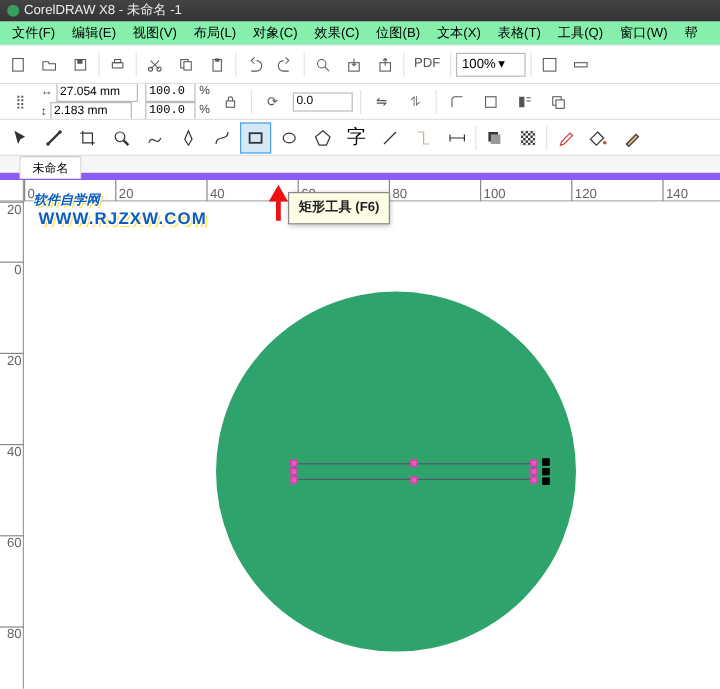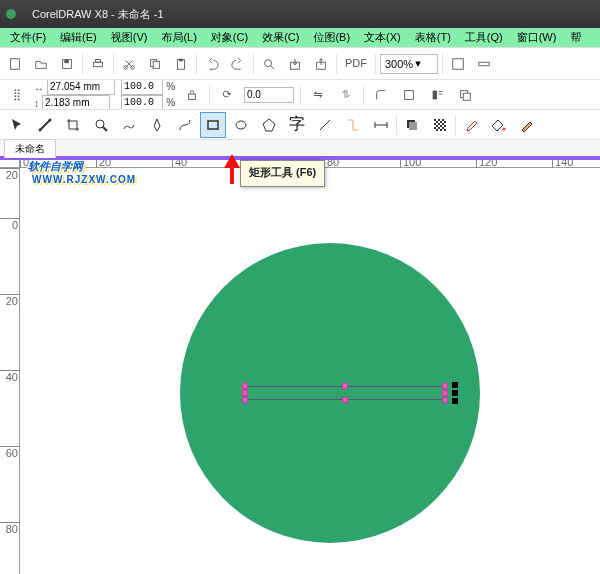--- a/index.html
+++ b/index.html
@@ -1,49 +1,49 @@
 <!DOCTYPE html>
 <html><head>
 <meta charset="utf-8">
 <style>
 *{box-sizing:border-box;margin:0;padding:0;font-family:"Microsoft YaHei",Arial,sans-serif;font-size:11px;}
 body{width:600px;height:574px;background:#fff;overflow:hidden;position:relative;}
-.title-bar{background:linear-gradient(#444,#333);color:#eee;height:28px;line-height:18px;padding-left:6px;display:flex;align-items:center;gap:16px;}
+.title-bar{background:linear-gradient(#444,#333);color:#eee;height:18px;line-height:18px;padding-left:6px;display:flex;align-items:center;gap:4px;}
 .title-bar .app-ico{width:10px;height:10px;background:#3a9e5f;border-radius:50%;}
 .menu-bar{background:#86efac;border-bottom:1px solid #ddd;height:20px;display:flex;align-items:center;padding:0 4px;gap:2px;}
 .menu-item{padding:1px 6px;cursor:default;}
 .toolbar{background:#fff;border-bottom:1px solid #e0e0e0;display:flex;align-items:center;padding:2px 4px;gap:4px;flex-wrap:nowrap;height:32px;overflow:hidden;}
 .tbtn{width:22px;height:22px;border:1px solid transparent;display:flex;align-items:center;justify-content:center;background:#fff;color:#555;border-radius:2px;}
 .tbtn svg{width:14px;height:14px;}
 .sep{width:1px;height:20px;background:#e3e3e3;}
 .combo{height:20px;border:1px solid #bbb;background:#fff;display:flex;align-items:center;padding:0 4px;gap:2px;font-size:10px;}
 .prop-bar{background:#fff;border-bottom:1px solid #e0e0e0;height:30px;display:flex;align-items:center;padding:2px 6px;gap:6px;overflow:hidden;}
 .prop-group{display:flex;align-items:center;gap:2px;}
 .lab{font-size:10px;color:#444;}
 .sm-input{width:68px;height:16px;border:1px solid #bbb;font-size:10px;padding:0 2px;background:#fff;}
 .pct-input{width:42px;height:16px;border:1px solid #bbb;font-size:10px;padding:0 2px;font-family:Liberation Mono, monospace;}
 .toolbox{background:#fff;border-bottom:1px solid #e0e0e0;height:30px;display:flex;align-items:center;padding:0 4px;gap:2px;overflow:hidden;}
 .toolbox .tool{width:26px;height:26px;display:flex;align-items:center;justify-content:center;border:1px solid transparent;}
 .toolbox .tool.active{border:1px solid #4aa0e0;background:#d4e8f7;}
 .toolbox .tool svg{width:16px;height:16px;}
-.tab-bar{height:20px;background:#f6f6f6;border-bottom:4px solid #8b5cf6;display:flex;align-items:center;padding-left:4px;position:relative;z-index:1;}
+.tab-bar{height:20px;background:#f6f6f6;border-bottom:6px solid #8b5cf6;display:flex;align-items:flex-start;padding-left:16px;position:relative;z-index:1;}
 .tab{background:#fff;border:1px solid #ccc;border-bottom:none;padding:2px 10px;font-size:10px;border-radius:3px 3px 0 0;}
 .canvas-area{position:absolute;top:150px;left:0;right:0;bottom:0;background:#f5f5f5;}
 .ruler-h{position:absolute;top:0;left:20px;right:0;height:18px;background:#fff;border-bottom:1px solid #999;}
 .ruler-v{position:absolute;top:18px;left:0;width:20px;bottom:0;background:#fff;border-right:1px solid #999;}
 .ruler-corner{position:absolute;top:0;left:0;width:20px;height:18px;background:#fff;border-right:1px solid #999;border-bottom:1px solid #999;}
 .tick-h{position:absolute;top:0;height:18px;border-left:1px solid #888;font-size:8px;color:#666;padding-left:2px;display:flex;align-items:flex-end;}
 .tick-v{position:absolute;left:0;width:20px;border-top:1px solid #888;font-size:8px;color:#666;display:flex;justify-content:flex-end;align-items:flex-start;padding-right:2px;}
 .page{position:absolute;top:18px;left:20px;right:0;bottom:0;background:#fff;overflow:hidden;}
 .circle-shape{position:absolute;width:300px;height:300px;border-radius:50%;background:#2fa36c;left:160px;top:75px;}
 .rect-shape{position:absolute;left:225px;top:218px;width:200px;height:14px;border:1px solid #557;background:transparent;}
 .handle{position:absolute;width:6px;height:6px;background:#e85abf;border:1px solid #d13aa5;}
 .handle.blk{background:#000;border:1px solid #000;}
 .watermark{position:absolute;top:150px;left:28px;z-index:3;font-size:22px;font-weight:bold;color:#0a5ec2;text-shadow:1px 1px 0 #fff,-1px -1px 0 #fff,2px 2px 0 #ffdf4a;font-style:italic;pointer-events:none;}
-.watermark .sub{display:block;font-size:10px;color:#0a5ec2;font-style:normal;letter-spacing:1px;margin-top:-2px;margin-left:4px;}
+.watermark .sub{display:block;font-size:14px;color:#0a5ec2;font-style:normal;letter-spacing:1px;margin-top:-2px;margin-left:4px;}
 .arrow-hint{position:absolute;left:220px;top:152px;z-index:4;pointer-events:none;}
 .tooltip{position:absolute;left:240px;top:160px;background:#fdfde5;border:1px solid #888;padding:4px 8px;font-size:11px;color:#222;z-index:5;box-shadow:1px 1px 4px rgba(0,0,0,.25);}
 .tooltip .tt-title{font-weight:bold;margin-bottom:2px;}
 .zoom-combo{width:58px;}
 </style>
 </head>
 <body>
 
 <div class="title-bar">
   <span class="app-ico"></span>
@@ -140,21 +140,21 @@
         <rect x="3" y="6" width="10" height="8" fill="none" stroke="#555"></rect>
         <path d="M8 9V2m-2 2l2-2 2 2" stroke="#555" fill="none"></path>
       </svg>
     </div>
   <div class="sep"></div>
   <div class="tbtn" style="width:auto;padding:0 3px;font-size:9px;line-height:1;">
       <span>PDF</span>
     </div>
   <div class="sep"></div>
   <div class="combo zoom-combo">
-      <span>300%</span>
+      <span>100%</span>
       <span>▾</span>
     </div>
   <div class="sep"></div>
   <div class="tbtn">
       <svg viewBox="0 0 16 16">
         <rect x="2" y="2" width="12" height="12" fill="none" stroke="#555"></rect>
       </svg>
     </div>
   <div class="tbtn">
       <svg viewBox="0 0 16 16">

